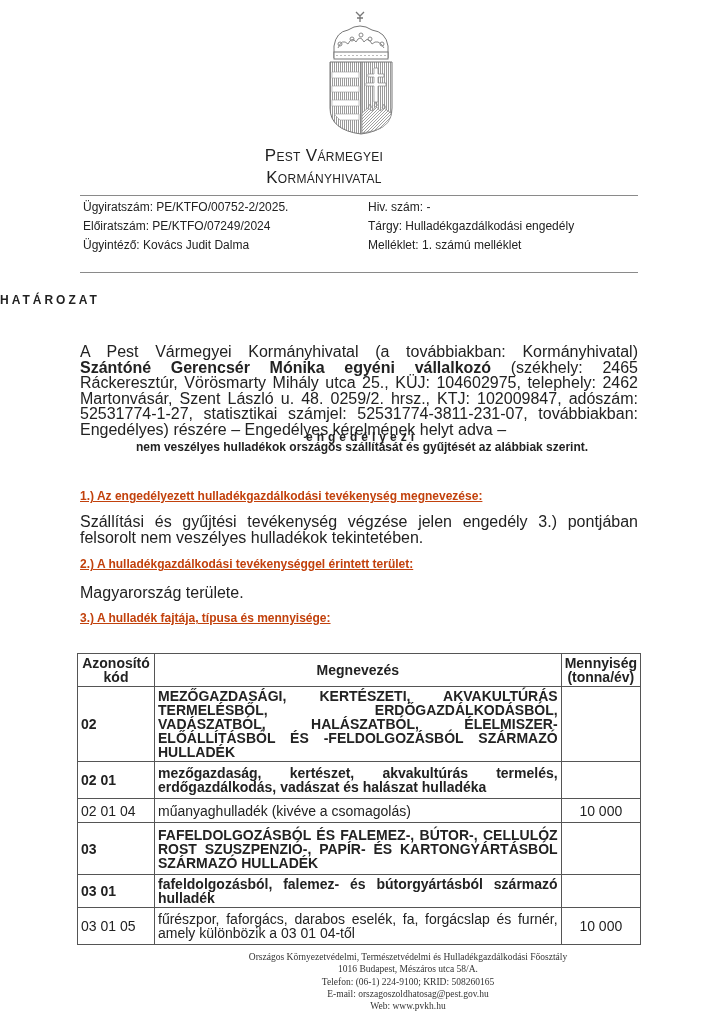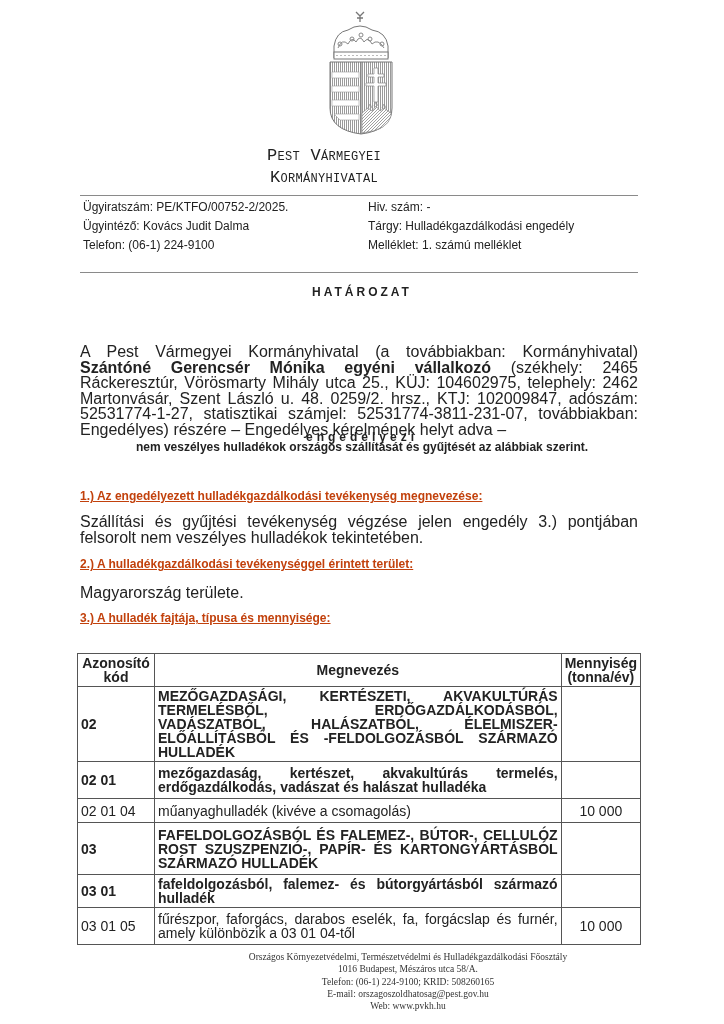--- a/index.html
+++ b/index.html
@@ -3,32 +3,32 @@
 <meta charset="utf-8">
 <style>
   html, body { margin: 0; padding: 0; background: #ffffff; }
   body {
     width: 724px; height: 1024px; position: relative; overflow: hidden;
     font-family: "Liberation Sans", sans-serif; color: #1a1a1a;
   }
   .crest { position: absolute; left: 326px; top: 8px; width: 70px; height: 128px; }
   .org-title {
     position: absolute; left: 0; width: 648px; text-align: center;
-    font-family: Liberation Mono, monospace; font-size: 17px; color: #222;
+    font-family: Liberation Sans, sans-serif; font-size: 17px; color: #222;
     font-variant: small-caps; letter-spacing: 0.3px; line-height: 21px;
   }
   .org-title.l1 { top: 145px; }
   .org-title.l2 { top: 167px; }
   .hline { position: absolute; left: 80px; width: 558px; height: 0; border-top: 1.5px solid #8a8a8a; }
   .meta { position: absolute; font-size: 12px; line-height: 19px; color: #222; }
   .meta.left { left: 83px; top: 198px; }
   .meta.right { left: 368px; top: 198px; }
   .meta div { white-space: nowrap; }
   .title {
-    position: absolute; top: 285px; left: 0; width: 724px; text-align: center;
+    position: absolute; top: 293px; left: 0; width: 724px; 
     font-weight: bold; font-size: 12px; letter-spacing: 3px; color: #222;
   }
   .para {
     position: absolute; left: 80px; width: 558px; font-size: 16px; line-height: 15.5px;
     text-align: justify; color: #222;
   }
   .para b { font-weight: bold; }
   .center-bold {
     position: absolute; left: 0; width: 724px; text-align: center; font-weight: bold;
     font-size: 12px; color: #222;
@@ -96,22 +96,22 @@
   <path d="M42 100 L44 96 L46 100 M48 98 L50 94 L52 98 M56 100 L58 96 L60 100" stroke="#888" stroke-width="0.7" fill="none"></path>
 </svg>
 
 <div class="org-title l1">Pest Vármegyei</div>
 <div class="org-title l2">Kormányhivatal</div>
 
 <div class="hline" style="top:195px;"></div>
 
 <div class="meta left">
   <div>Ügyiratszám: PE/KTFO/00752-2/2025.</div>
+  <div>Előiratszám: PE/KTFO/07249/2024</div>
   <div>Ügyintéző: Kovács Judit Dalma</div>
-  <div>Telefon: (06-1) 224-9100</div>
 </div>
 <div class="meta right">
   <div>Hiv. szám: -</div>
   <div>Tárgy: Hulladékgazdálkodási engedély</div>
   <div>Melléklet: 1. számú melléklet</div>
 </div>
 
 <div class="hline" style="top:272px;"></div>
 
 <div class="title">HATÁROZAT</div>

